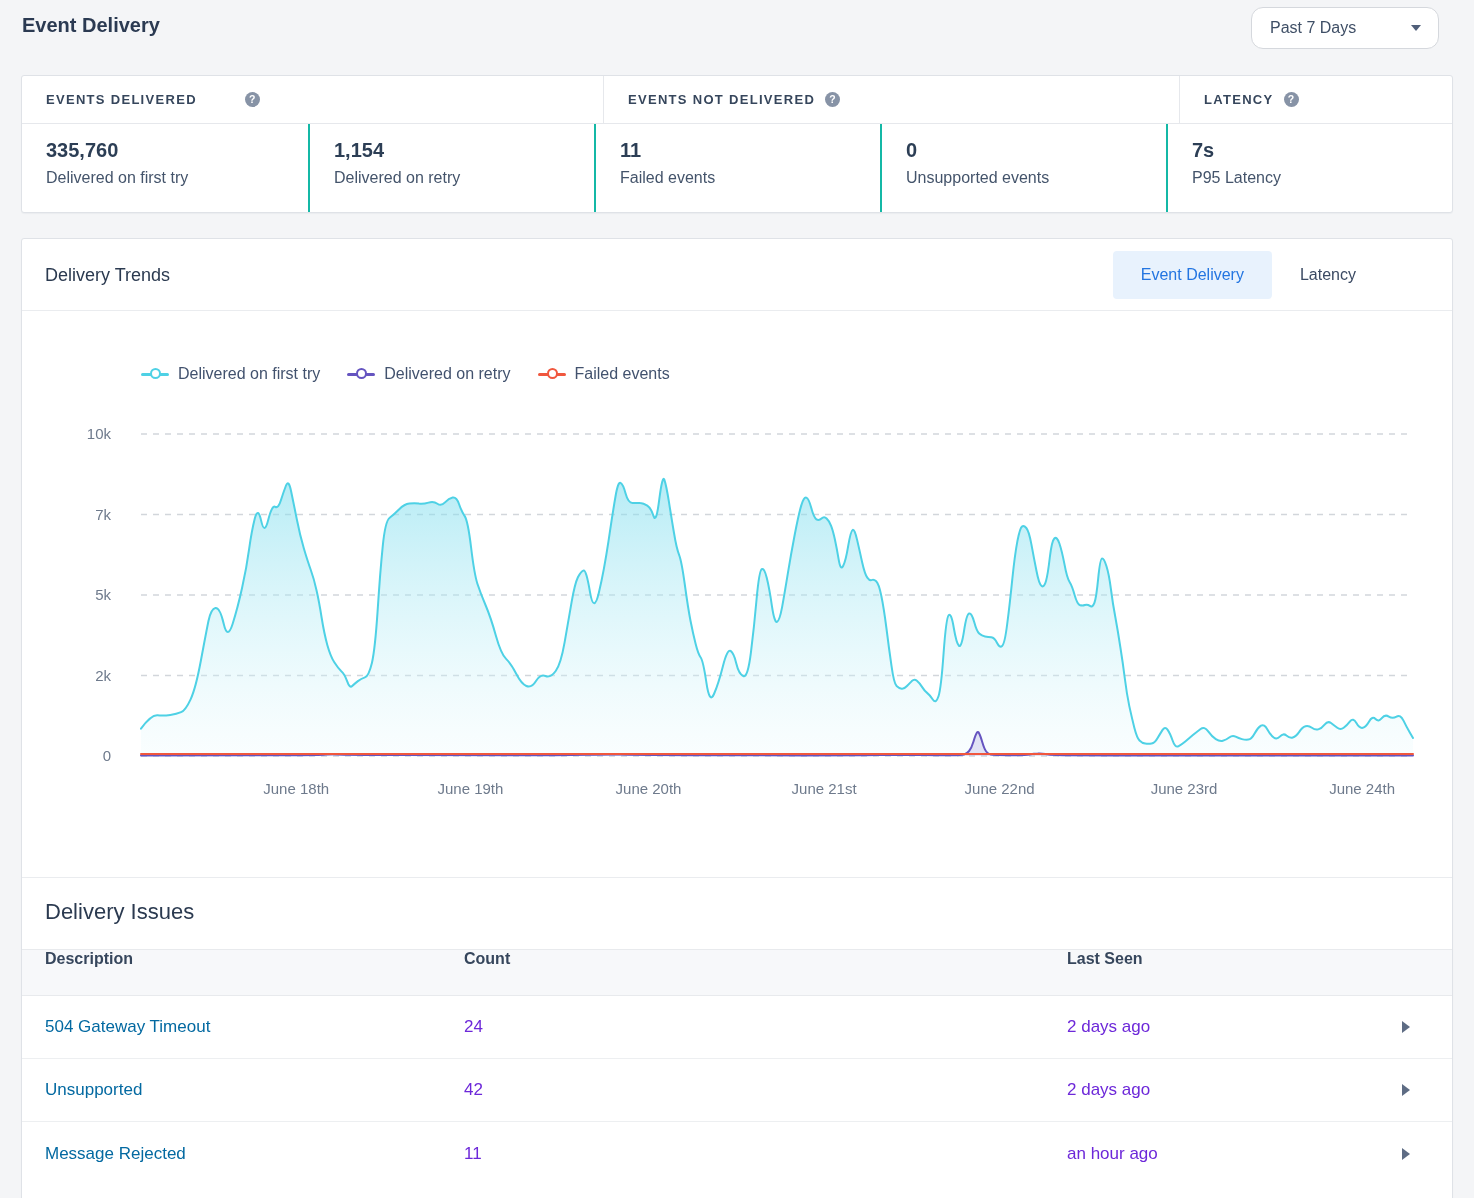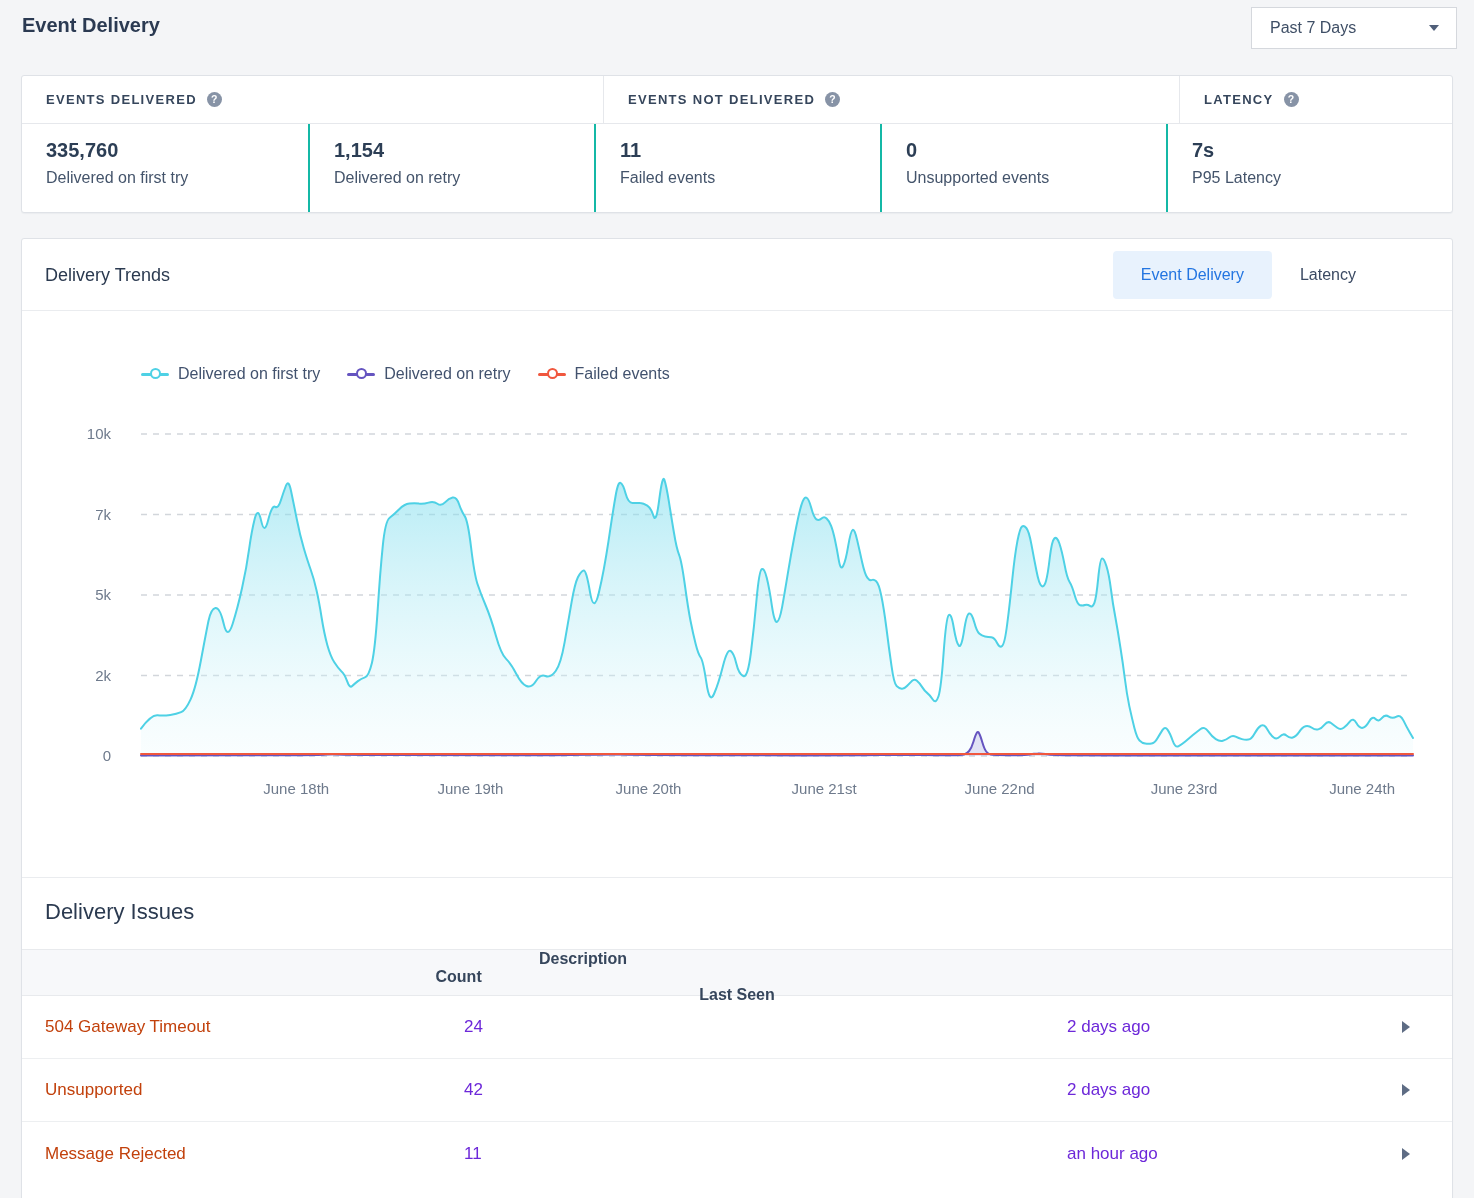--- a/index.html
+++ b/index.html
@@ -2,36 +2,36 @@
 <html><head>
 <meta charset="utf-8">
 <style>
   * { margin:0; padding:0; box-sizing:border-box; }
   html,body { background:#f4f5f7; }
   body { font-family:"Liberation Sans","DejaVu Sans",sans-serif; }
   .screen { position:relative; width:1474px; height:1198px; background:#f4f5f7; overflow:hidden; }
 
   
   .page-title { position:absolute; left:22px; top:14px; font-size:20px; font-weight:700; color:#2b3a52; }
-  .range-select { position:absolute; left:1251px; top:7px; width:206px; height:42px; background:#fff;
-    border:1px solid #d5d8dd; border-radius:0; display:flex; align-items:center; justify-content:space-between;
+  .range-select { position:absolute; left:1251px; top:7px; width:188px; height:42px; background:#fff;
+    border:1px solid #d5d8dd; border-radius:12px; display:flex; align-items:center; justify-content:space-between;
     padding:0 17px 0 18px; cursor:pointer; }
   .range-select .lbl { font-size:16px; color:#3f4f66; }
   .caret-down { width:0; height:0; border-left:5.5px solid transparent; border-right:5.5px solid transparent;
     border-top:6.5px solid #505f79; }
 
   
   .card { position:absolute; background:#fff; border:1px solid #dfe2e7; border-radius:3px;
     box-shadow:0 1px 1px rgba(23,43,77,.04); }
 
   
   .stats-card { left:21px; top:75px; width:1432px; height:138px; }
   .stats-header { display:flex; height:48px; border-bottom:1px solid #e6e8ec; }
   .stats-header .hcell { display:flex; align-items:center; padding-left:24px; }
-  .stats-header .hcell:nth-child(1){ width:573px; }
+  .stats-header .hcell:nth-child(1){ width:573px;gap:38px; }
   .stats-header .hcell:nth-child(2){ width:576px; border-left:1px solid #e6e8ec;margin-left:8px; }
   .stats-header .hcell:nth-child(3){ flex:1; border-left:1px solid #e6e8ec; }
   .caps { font-size:13px; font-weight:700; letter-spacing:1.3px; color:#36465c; }
   .help-icon { display:inline-block; width:15px; height:15px; margin-left:10px; border-radius:50%;
     background:#8793a6; color:#fff; font-size:10.5px; font-weight:700; line-height:15px; text-align:center; cursor:pointer; }
   .stats-body { display:flex; height:88px; }
   .stats-body .vcell { width:286.4px; padding:15px 0 0 24px; }
   .stats-body .vcell + .vcell { border-left:2px solid #14b8a6; }
   .stat-value { font-size:20px; font-weight:700; color:#2c3e55; }
   .stat-label { font-size:16px; color:#44546b; margin-top:7px; }
@@ -56,29 +56,29 @@
 
   .chart-svg { position:absolute; left:39px; top:177px; width:1392px; height:400px; }
   .chart-svg text.ytick, .chart-svg text.xtick { font-family:"Liberation Sans","DejaVu Sans",sans-serif;
     font-size:15px; fill:#6e7a8c; }
 
   .big-divider { position:absolute; left:0; right:0; top:638px; height:1px; background:#eaecef; }
   .issues-title { position:absolute; left:23px; top:660px; font-size:22px; font-weight:500; color:#2b3a50; }
 
   
   .issues-table { position:absolute; left:0; right:0; top:710px; }
-  .t-head { display:flex; height:47px; align-items:center; background:#f7f8fa;
-    border-top:1px solid #e8eaed; border-bottom:1px solid #e8eaed;flex-direction:column; }
+  .t-head { display:flex; height:47px; align-items:flex-start; background:#f7f8fa;
+    border-top:1px solid #e8eaed; border-bottom:1px solid #e8eaed; }
   .t-head .th { font-size:16px; font-weight:700; color:#36465c; }
   .col-desc { width:442px; padding-left:23px; }
   .col-count { width:603px; }
   .col-seen { flex:1; }
   .t-row { position:relative; display:flex; height:63px; align-items:center; border-bottom:1px solid #edeff1; cursor:pointer; }
   .t-row:last-child { border-bottom:none; }
-  .t-row .link { font-size:17px; color:#c2410c; cursor:pointer; }
+  .t-row .link { font-size:17px; color:#0369a1; cursor:pointer; }
   .t-row .cell { font-size:17px; color:#6d28d9; }
   .row-chevron { position:absolute; right:42px; top:50%; transform:translateY(-50%);
     width:0; height:0; border-top:6px solid transparent; border-bottom:6px solid transparent;
     border-left:8px solid #5e6c84; }
 </style>
 </head>
 <body>
 
 <div class="screen">
 

